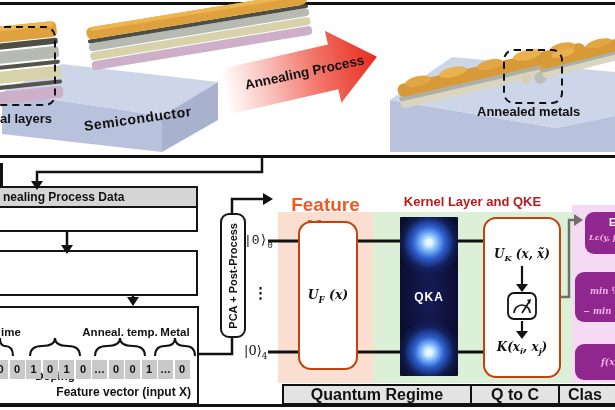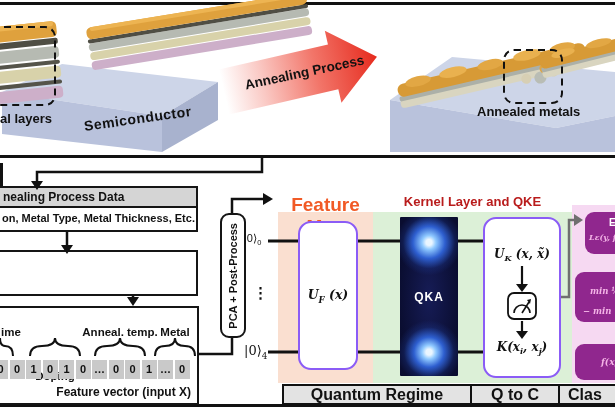--- a/index.html
+++ b/index.html
@@ -14,21 +14,21 @@
   
   .fbox{position:absolute;border:2px solid #151515;background:#fff;box-sizing:border-box;}
   .fbox .hdr{background:#D5D5D5;border-bottom:2px solid #151515;font-weight:bold;font-size:12px;
              padding:2px 4px;white-space:nowrap;overflow:hidden;}
   .fbox .row{font-weight:bold;font-size:11px;white-space:nowrap;overflow:hidden;
              display:flex;align-items:center;}
   .cellnum{position:absolute;background:#C9C9C9;font-weight:bold;font-size:11px;
            text-align:center;line-height:19px;height:19px;width:15px;}
   .grplabel{position:absolute;font-weight:bold;font-size:11.5px;text-align:center;white-space:nowrap;}
   .regionbg{position:absolute;top:212px;height:171px;z-index:1;}
-  .circbox{position:absolute;border:2px solid #8b5cf6;border-radius:13px;background:#fff;
+  .circbox{position:absolute;border:2px solid #c2410c;border-radius:13px;background:#fff;
            box-sizing:border-box;z-index:3;}
   .mathtxt{font-family:"DejaVu Serif", serif;font-style:italic;font-weight:600;}
   .purplebox{position:absolute;background:#90278E;border-radius:9px;z-index:3;color:#F3B3E6;}
   .regime{position:absolute;left:282px;top:384px;height:21px;width:400px;background:#E3E3E3;
           border:2px solid #111;box-sizing:border-box;display:flex;z-index:3;}
   .regime .sec{display:flex;align-items:center;justify-content:center;
                font-weight:bold;font-size:16px;white-space:nowrap;}
   .regime .div{width:2px;background:#111;}
   .vtext{writing-mode:vertical-rl;transform:rotate(180deg);font-weight:bold;font-size:11px;
          white-space:nowrap;}
@@ -127,21 +127,20 @@
   </g>
 </svg>
 
 <div class="abs bold" style="left:0;top:111px;font-size:13px;z-index:3;">al layers</div>
 <div class="abs bold" style="left:84px;top:118px;font-size:14px;letter-spacing:0.5px;transform:rotate(-8deg);transform-origin:left center;z-index:3;">Semiconductor</div>
 <div class="abs bold" style="left:238px;top:79px;width:136px;text-align:center;font-size:13.5px;transform:rotate(-12deg);transform-origin:left center;z-index:3;">Annealing Process</div>
 <div class="abs bold" style="left:477px;top:104px;font-size:13px;z-index:3;">Annealed metals</div>
 
 <div class="fbox" style="left:-3px;top:186px;width:201px;height:46px;">
   <div class="hdr">nealing Process Data</div>
-  <div class="row" style="height:20px;padding:0 3px;">on, Metal Type, Metal Thickness, Etc.</div>
 </div>
 
 <div class="fbox" style="left:-3px;top:250px;width:201px;height:46px;">
 </div>
 
 <div class="fbox" style="left:-3px;top:306px;width:202px;height:99px;">
   <span class="grplabel" style="left:2px;top:18px;text-align:left;">ime</span>
   <span class="grplabel" style="left:26px;top:18px;width:60px;margin-top:44px;">Doping</span>
   <span class="grplabel" style="left:76px;top:18px;width:90px;">Anneal. temp.</span>
   <span class="grplabel" style="left:154px;top:18px;width:44px;">Metal</span>
@@ -161,21 +160,21 @@
 </div>
 
 <div class="abs" style="left:220px;top:213px;width:26px;height:125px;border:2px solid #151515;border-radius:9px;background:#fff;
             box-sizing:border-box;display:flex;align-items:center;justify-content:center;z-index:3;">
   <span class="vtext">PCA + Post-Process</span>
 </div>
 
 <div class="abs bold" style="left:278px;top:194px;width:95px;text-align:center;font-size:19px;color:#F15A26;z-index:3;">Feature Map</div>
 <div class="abs bold" style="left:380px;top:194px;width:185px;text-align:center;font-size:13px;color:#b91c1c;z-index:3;">Kernel Layer and QKE</div>
 
-<div class="abs" style="left:244px;top:232px;font-size:11px;font-family:Liberation Sans, sans-serif;z-index:3;">
+<div class="abs" style="left:244px;top:232px;font-size:13px;font-family:Liberation Mono, monospace;z-index:3;">
   <span>|0⟩</span><sub>0</sub>
 </div>
 <div class="abs bold" style="left:253px;top:284px;font-size:15px;z-index:3;">⋮</div>
 <div class="abs" style="left:244px;top:343px;font-size:13px;font-family:'DejaVu Serif',serif;z-index:3;">
   <span>|0⟩</span><sub>4</sub>
 </div>
 
 <div class="circbox" style="left:298px;top:221px;width:60px;height:149px;display:flex;align-items:center;justify-content:center;">
   <span class="mathtxt" style="font-size:12.5px;">
     <span>U</span><sub>F</sub><span> (x)</span>

